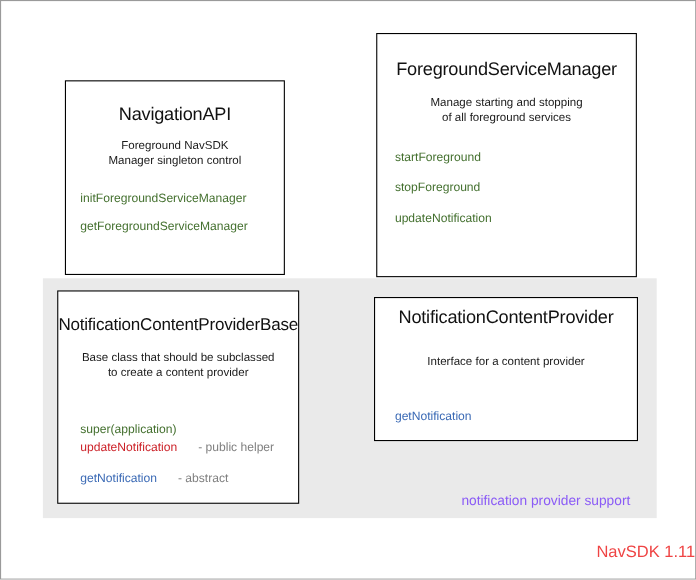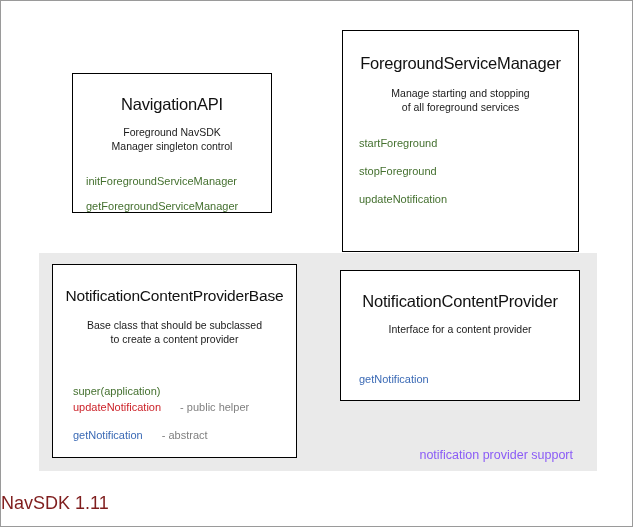--- a/index.html
+++ b/index.html
@@ -65,31 +65,31 @@
     position: absolute;
     font-size: 12.5px;
     color: #8b5cf6;
     white-space: nowrap;
     text-align: right;
   }
   .footer-label {
     position: absolute;
     left: 0;
     right: 0;
-    text-align: left;
-    font-size: 18px;
-    color: #7f1d1d;
+    text-align: right;
+    font-size: 15px;
+    color: #ef4444;
   }
 </style>
 </head>
 <body>
 
 <div id="canvas">
 
-  <div class="card" style="left:71px; top:72px; width:200px; height:140px;">
+  <div class="card" style="left:58px; top:72px; width:200px; height:177px;">
     <div class="card-title" style="top:21px;">NavigationAPI</div>
     <div class="card-desc" style="top:52px;">
       <span>Foreground NavSDK</span><br>
       <span>Manager singleton control</span>
     </div>
     <div class="method m-green" style="left:13px; top:101px;">
       <span>initForegroundServiceManager</span><span class="m-note"></span>
     </div>
     <div class="method m-green" style="left:13px; top:126px;">
       <span>getForegroundServiceManager</span><span class="m-note"></span>
@@ -111,39 +111,39 @@
     <div class="method m-green" style="left:16px; top:162px;">
       <span>updateNotification</span><span class="m-note"></span>
     </div>
   </div>
 
   <div class="panel" style="left:38px; top:252px; width:558px; height:218px;">
   </div>
 
   <div class="panel-label" style="left:340px; top:447px; width:232px;">notification provider support</div>
 
-  <div class="card" style="left:51px; top:263px; width:245px; height:194px;">
+  <div class="card" style="left:51px; top:263px; width:220px; height:194px;">
     <div class="card-title" style="top:22px; font-size:15.5px;">NotificationContentProviderBase</div>
     <div class="card-desc" style="top:54px;">
       <span>Base class that should be subclassed</span><br>
       <span>to create a content provider</span>
     </div>
     <div class="method m-green" style="left:20px; top:108px;margin-top:12px;">
       <span>super(application)</span><span class="m-note"></span>
     </div>
     <div class="method m-red" style="left:20px; top:136px;">
       <span>updateNotification</span><span class="m-note"> - public helper</span>
     </div>
     <div class="method m-blue" style="left:20px; top:164px;">
       <span>getNotification</span><span class="m-note"> - abstract</span>
     </div>
   </div>
 
   <div class="card" style="left:339px; top:269px; width:240px; height:131px;">
-    <div class="card-title" style="top:21px;">NotificationContentProvider</div>
+    <div class="card-title" style="top:9px;">NotificationContentProvider</div>
     <div class="card-desc" style="top:52px;">
       <span>Interface for a content provider</span>
     </div>
     <div class="method m-blue" style="left:18px; top:102px;">
       <span>getNotification</span><span class="m-note"></span>
     </div>
   </div>
 
   <div class="footer-label" style="top:492px;">NavSDK 1.11</div>
 

